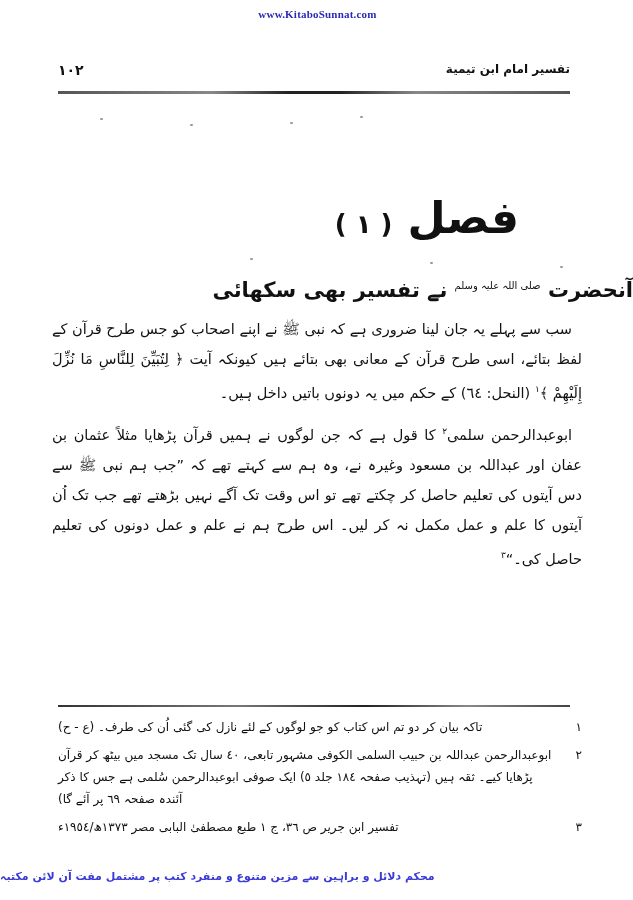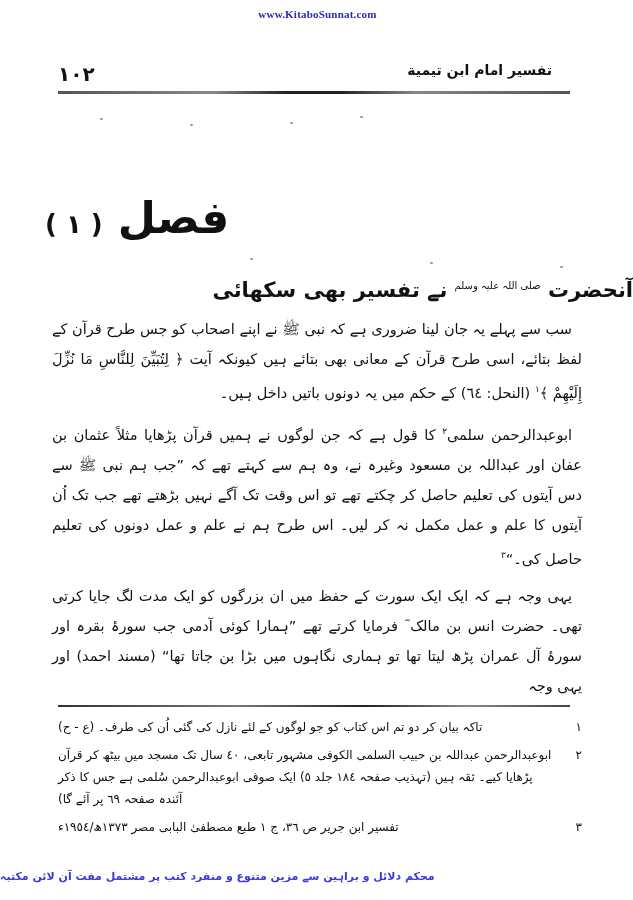--- a/index.html
+++ b/index.html
@@ -30,51 +30,50 @@
   .running-header {
     position: absolute;
     top: 62px;
     left: 58px;
     width: 512px;
     height: 24px;
     direction: rtl;
   }
   .running-title {
     position: absolute;
-    right: 18px;
+    right: 0;
+    top: 0;
+    font-size: 12px;
+    font-weight: bold;
+    direction: rtl;
+  }
+  .page-number {
+    position: absolute;
+    left: 0;
     top: 0;
     font-size: 14px;
-    font-weight: bold;
-    direction: rtl;
-  }
-  .page-number {
-    position: absolute;
-    left: 0;
-    top: 0;
-    font-size: 20px;
     font-weight: bold;
     direction: ltr;
   }
   .header-rule {
     position: absolute;
     top: 91px;
     left: 58px;
     width: 512px;
     height: 3px;
     background: linear-gradient(to right, #555 0%, #888 30%, #222 45%, #222 55%, #888 70%, #555 100%);
   }
   .chapter-title {
     position: absolute;
     top: 192px;
     left: 0;
     width: 519px;
-    text-align: left;
+    text-align: right;
     direction: rtl;
     font-family: "DejaVu Sans", sans-serif;
-    margin-left: 45px;
   }
   .chapter-title .word {
     font-size: 44px;
     font-weight: bold;
   }
   .chapter-title .num {
     font-size: 26px;
     font-weight: bold;
     margin-right: 10px;
   }
@@ -185,23 +184,20 @@
   <span class="honorific">صلی اللہ علیہ وسلم</span>
   <span>نے تفسیر بھی سکھائی</span>
 </div>
 
 <div class="body-text">
   <p class="para indent">
     <span>سب سے پہلے یہ جان لینا ضروری ہے کہ نبی ﷺ نے اپنے اصحاب کو جس طرح قرآن کے لفظ بتائے، اسی طرح قرآن کے معانی بھی بتائے ہیں کیونکہ آیت ﴿ لِتُبَيِّنَ لِلنَّاسِ مَا نُزِّلَ إِلَيْهِمْ ﴾</span><sup class="fn-ref">١</sup><span> (النحل: ٦٤) کے حکم میں یہ دونوں باتیں داخل ہیں۔</span>
   </p>
   <p class="para indent">
     <span>ابوعبدالرحمن سلمی</span><sup class="fn-ref">٢</sup><span> کا قول ہے کہ جن لوگوں نے ہمیں قرآن پڑھایا مثلاً عثمان بن عفان اور عبداللہ بن مسعود وغیرہ نے، وہ ہم سے کہتے تھے کہ ”جب ہم نبی ﷺ سے دس آیتوں کی تعلیم حاصل کر چکتے تھے تو اس وقت تک آگے نہیں بڑھتے تھے جب تک اُن آیتوں کا علم و عمل مکمل نہ کر لیں۔ اس طرح ہم نے علم و عمل دونوں کی تعلیم حاصل کی۔“</span><sup class="fn-ref">٣</sup>
-  </p>
-  <p class="para indent">
-    <span>یہی وجہ ہے کہ ایک ایک سورت کے حفظ میں ان بزرگوں کو ایک مدت لگ جایا کرتی تھی۔ حضرت انس بن مالک ؓ فرمایا کرتے تھے ”ہمارا کوئی آدمی جب سورۂ بقرہ اور سورۂ آل عمران پڑھ لیتا تھا تو ہماری نگاہوں میں بڑا بن جاتا تھا“ (مسند احمد) اور یہی وجہ</span>
   </p>
 </div>
 
 <div class="footnote-rule"></div>
 
 <div class="footnotes">
   <div class="footnote">
     <span class="fn-num">١</span>
     <span class="fn-text">تاکہ بیان کر دو تم اس کتاب کو جو لوگوں کے لئے نازل کی گئی اُن کی طرف۔ (ع - ح)</span>
   </div>

